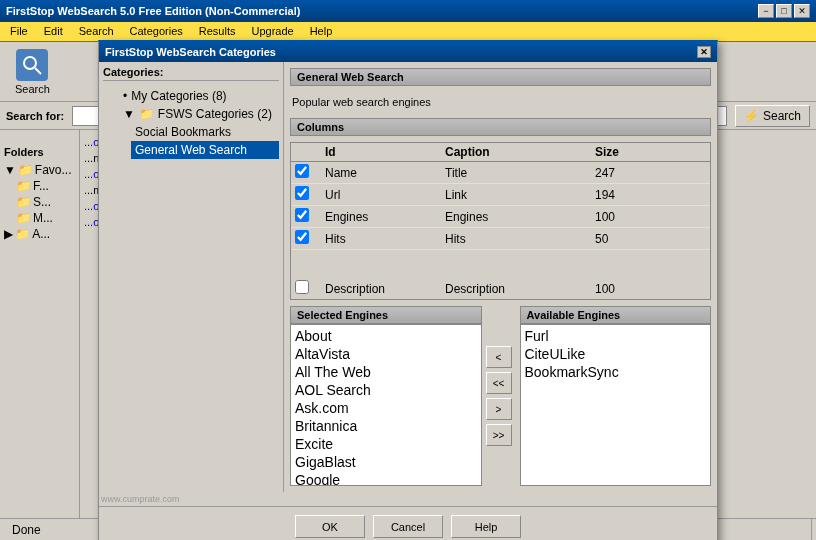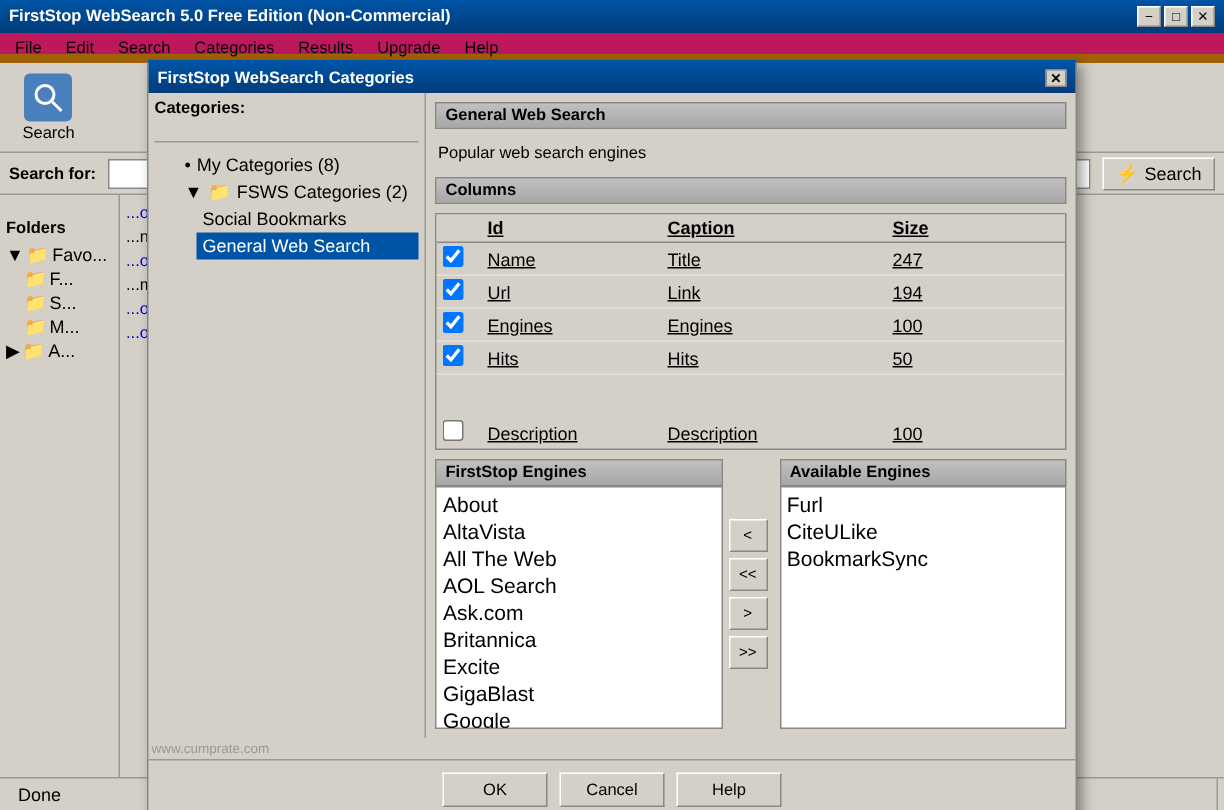--- a/index.html
+++ b/index.html
@@ -22,27 +22,27 @@
       background: #d4d0c8;
       border: 1px solid #888;
       border-top-color: #fff;
       border-left-color: #fff;
       display: flex; align-items: center; justify-content: center;
       font-size: 9px; cursor: pointer; color: #000;
     }
 
     
     .menu-bar {
-      background: #be185d;
+      background: #fde047;
       padding: 2px 4px;
       display: flex;
       gap: 4px;
-      border-bottom: 6px solid #a16207;
+      border-bottom: 1px solid #a16207;
       height: 20px;
-      align-items: flex-start;
+      align-items: flex-end;
     }
     .menu-item { padding: 2px 6px; font-size: 11px; cursor: pointer; }
 
     
     .toolbar {
       background: #d4d0c8;
       padding: 4px 6px;
       display: flex;
       align-items: center;
       gap: 8px;
@@ -187,21 +187,21 @@
     .categories-panel {
       width: 185px;
       border-right: 1px solid #999;
       padding: 4px;
     }
     .categories-title {
       font-weight: bold;
       font-size: 11px;
       margin-bottom: 6px;
       border-bottom: 1px solid #999;
-      padding-bottom: 16px;
+      padding-bottom: 2px;
     }
     .cat-item {
       display: flex; align-items: center; gap: 4px;
       padding: 2px 4px;
       font-size: 11px;
       cursor: pointer;
     }
     .cat-item.selected {
       background: #0054a6;
       color: white;
@@ -228,21 +228,20 @@
       color: #000;
     }
     .section-desc {
       font-size: 11px;
       padding: 4px 2px;
     }
 
     
     .columns-section {
       border: 1px solid #888;
-      text-decoration: underline;
     }
     .columns-header {
       display: grid;
       grid-template-columns: 30px 120px 150px 60px;
       background: #d4d0c8;
       border-bottom: 1px solid #888;
       padding: 2px 4px;
       font-size: 11px;
       font-weight: bold;
     }
@@ -503,21 +502,21 @@
     <span>Description</span>
     <span>Description</span>
     <span>100</span>
   </div>
             </div>
         </div>
 
         <div style="display:flex; gap:4px; flex:1; min-height:0;">
 
           <div class="engines-panel">
-            <div class="section-header">FirstStop Engines</div>
+            <div class="section-header">Selected Engines</div>
             <div class="engines-list-container">
               <div class="engines-list" id="selected-engines-list">
                   <div class="engine-item">About</div>
                   <div class="engine-item">AltaVista</div>
                   <div class="engine-item">All The Web</div>
                   <div class="engine-item">AOL Search</div>
                   <div class="engine-item">Ask.com</div>
                   <div class="engine-item">Britannica</div>
                   <div class="engine-item">Excite</div>
                   <div class="engine-item">GigaBlast</div>

